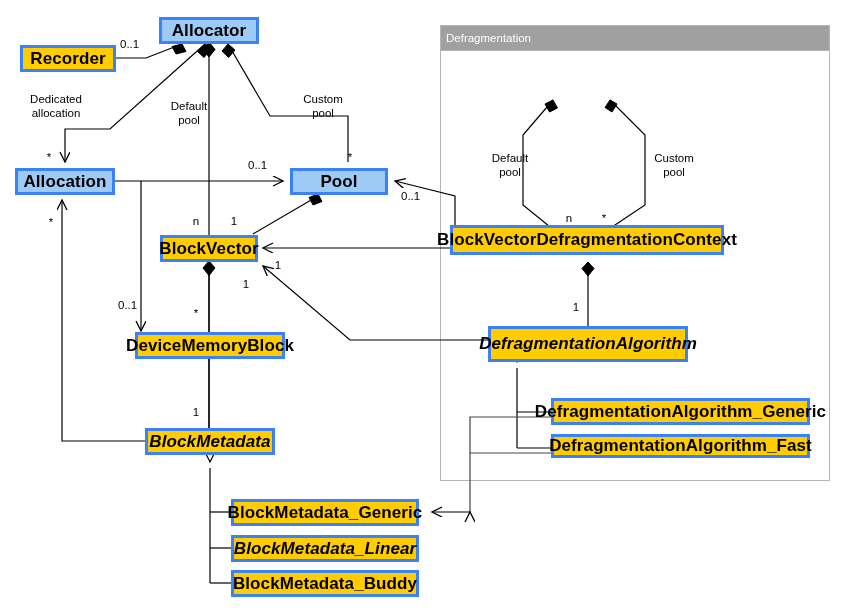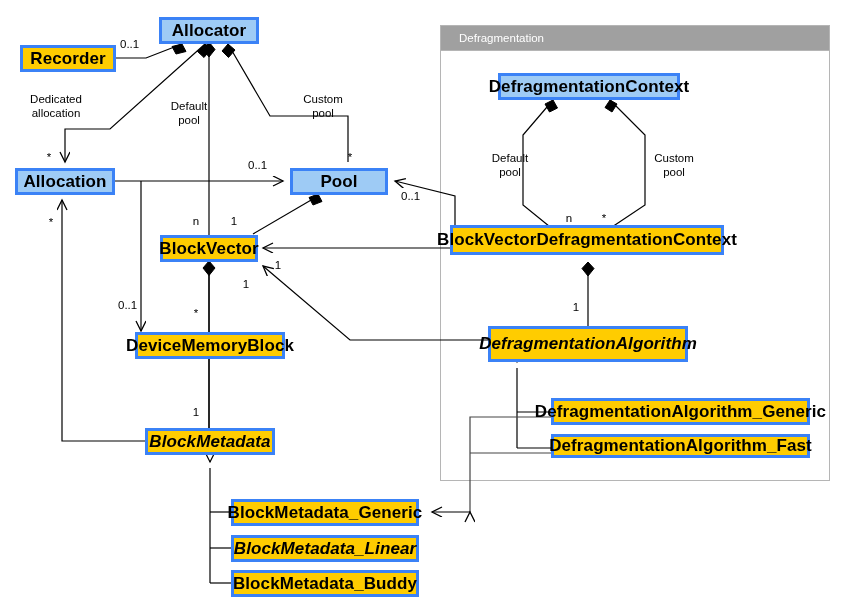--- a/index.html
+++ b/index.html
@@ -48,21 +48,21 @@
   }
   .pkg-title {
     position: absolute;
     box-sizing: border-box;
     background: #a0a0a0;
     border: 1px solid #b5b5b5;
     color: #ffffff;
     font-size: 11.5px;
     display: flex;
     align-items: center;
-    padding-left: 18px;
+    padding-left: 5px;
     white-space: nowrap;
   }
   .edge-label {
     position: absolute;
     font-size: 11.5px;
     color: #000000;
     white-space: pre;
     line-height: 14px;
     text-align: center;
   }
@@ -165,21 +165,20 @@
   <div class="uml-box cls-yellow" style="left:135px; top:332px; width:150px; height:27px;">DeviceMemoryBlock</div>
 
   <div class="uml-box cls-yellow cls-abstract" style="left:145px; top:428px; width:130px; height:27px;">BlockMetadata</div>
 
   <div class="uml-box cls-yellow" style="left:231px; top:499px; width:188px; height:27px;">BlockMetadata_Generic</div>
 
   <div class="uml-box cls-yellow" style="left:231px; top:535px; width:188px; height:27px;font-style:italic;">BlockMetadata_Linear</div>
 
   <div class="uml-box cls-yellow" style="left:231px; top:570px; width:188px; height:27px;">BlockMetadata_Buddy</div>
 
-  <div class="uml-box cls-blue" style="left:498px; top:73px; width:182px; height:27px;">DefragmentationContext</div>
 
   <div class="uml-box cls-yellow" style="left:450px; top:225px; width:274px; height:30px;">BlockVectorDefragmentationContext</div>
 
   <div class="uml-box cls-yellow cls-abstract" style="left:488px; top:326px; width:200px; height:36px;">DefragmentationAlgorithm</div>
 
   <div class="uml-box cls-yellow" style="left:551px; top:398px; width:259px; height:27px;">DefragmentationAlgorithm_Generic</div>
 
   <div class="uml-box cls-yellow" style="left:551px; top:434px; width:259px; height:24px;">DefragmentationAlgorithm_Fast</div>
 
   <div class="edge-label left" style="left:120px; top:37px; width:30px;">0..1</div>

